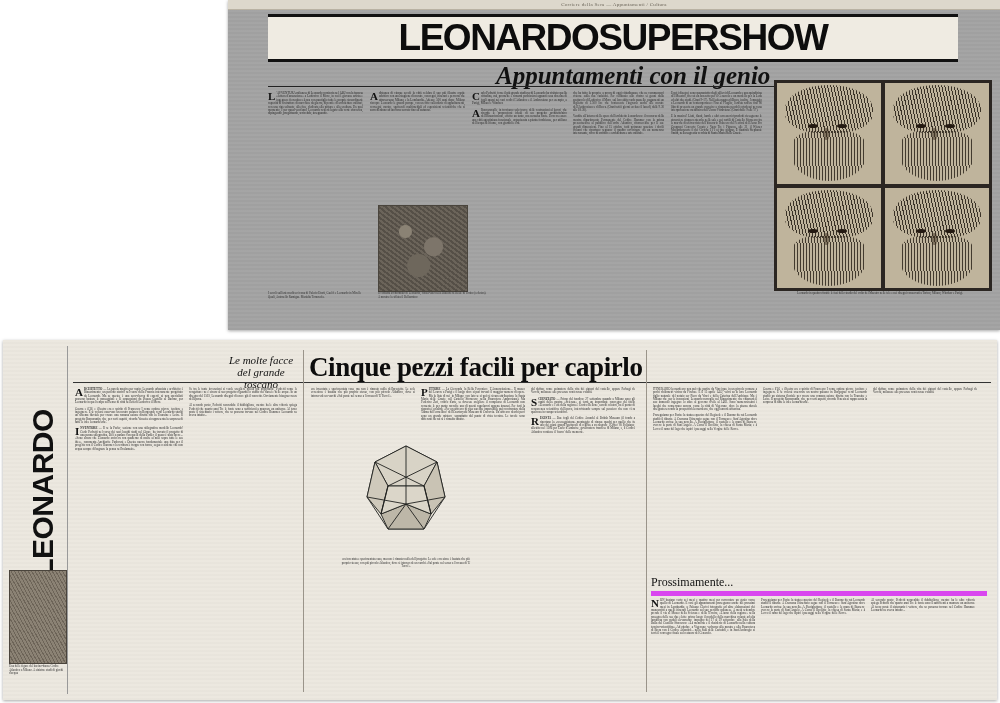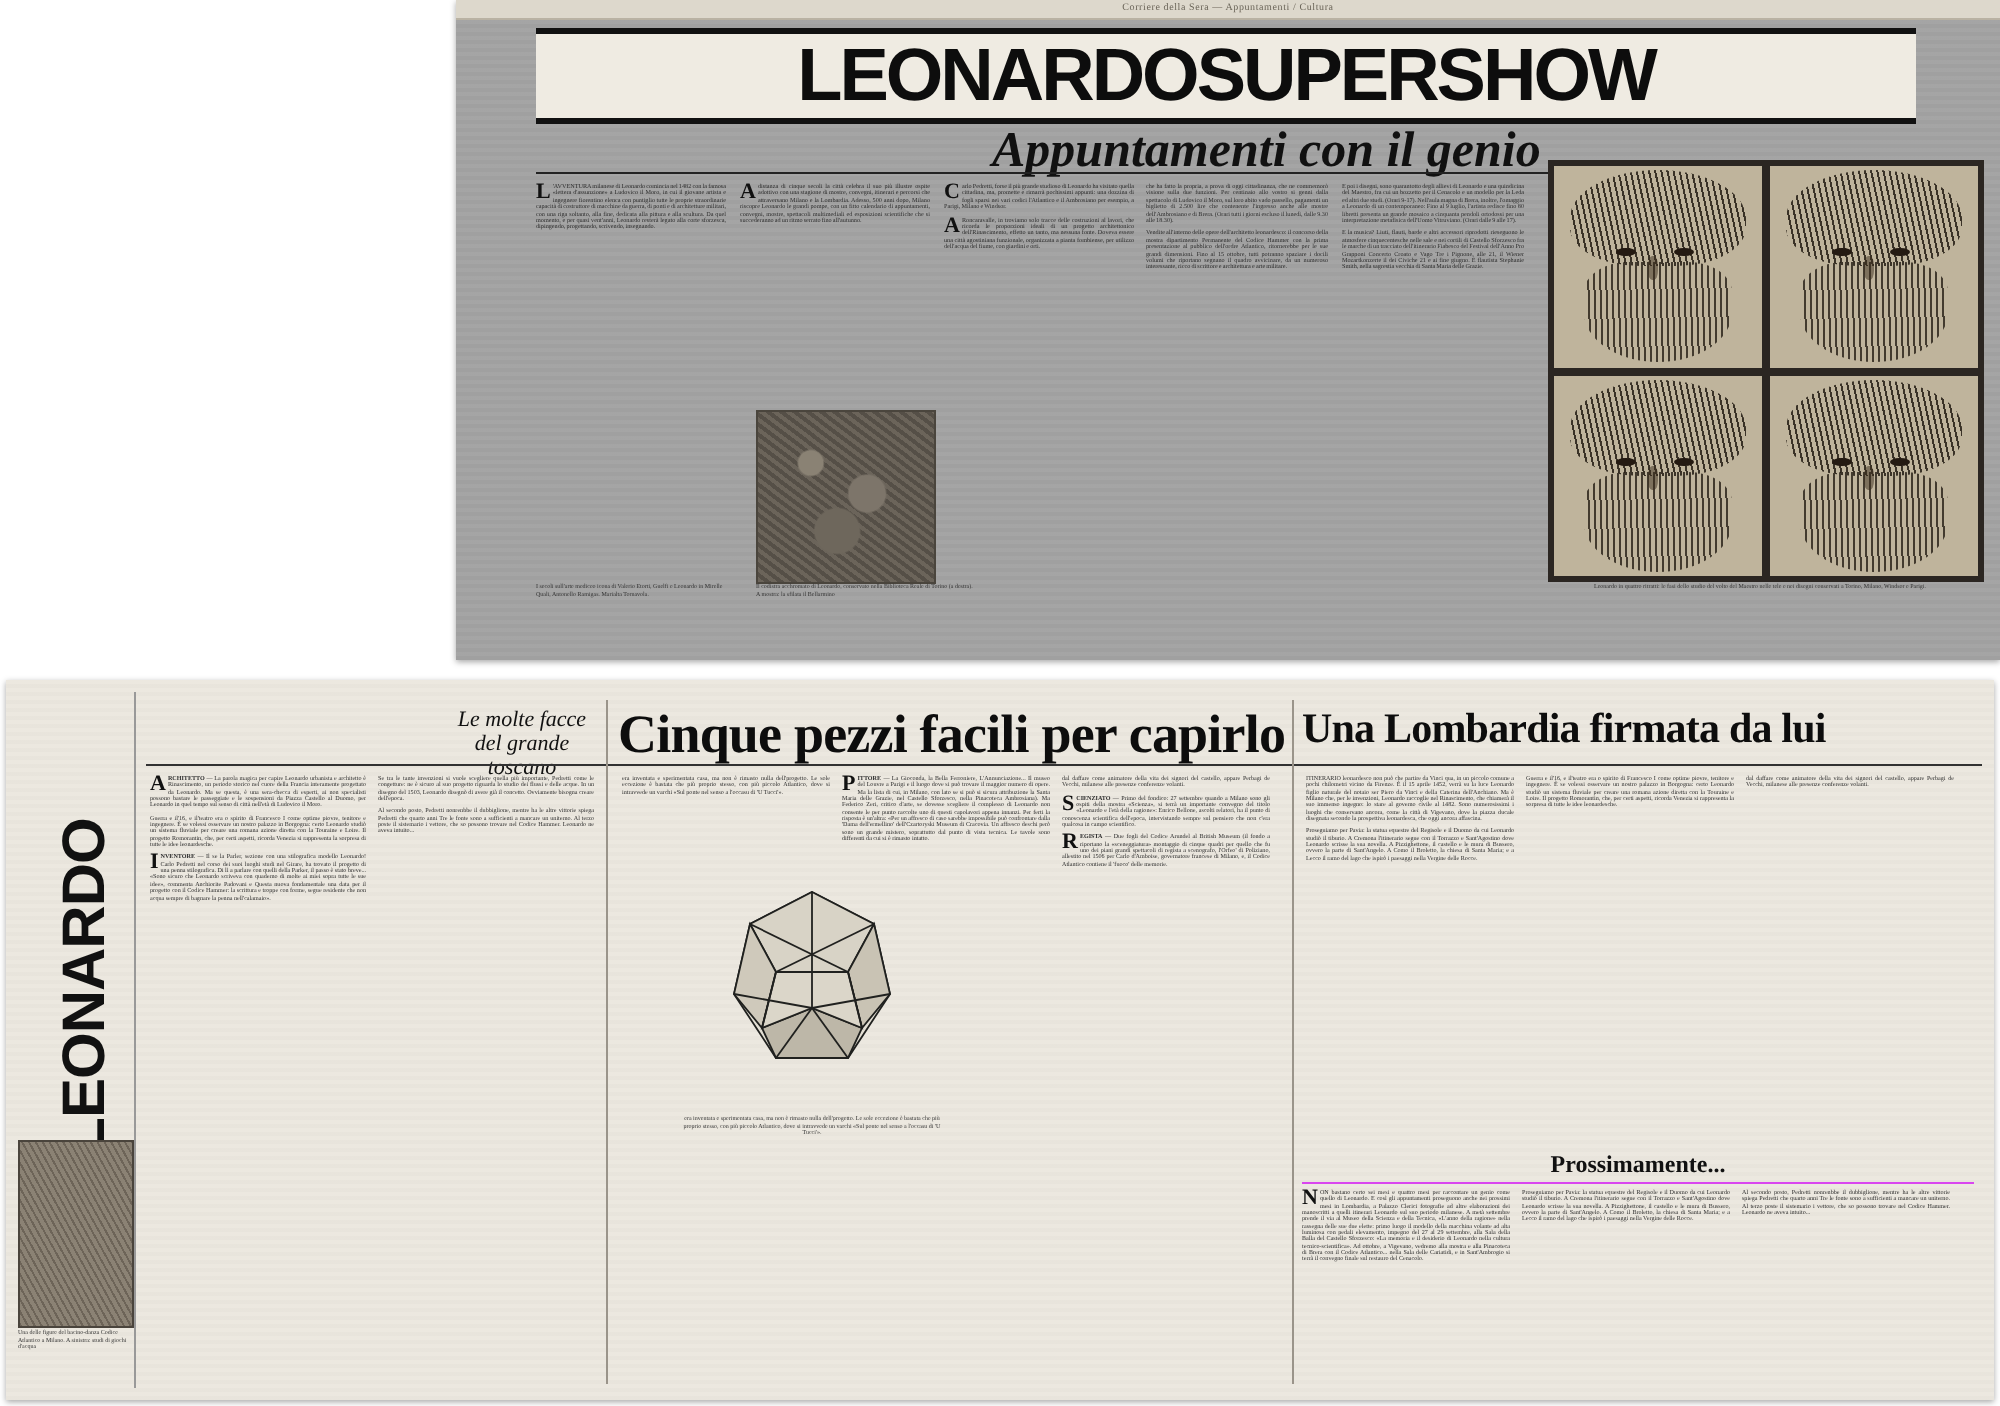--- a/index.html
+++ b/index.html
@@ -200,22 +200,22 @@
     position:absolute;left:338px;top:100px;width:130px;height:118px;
   }
   .polycap{
     position:absolute;left:338px;top:218px;width:130px;
     font-size:3px;line-height:3.6px;color:#333;text-align:center;
   }
   .prossimamente{
     position:absolute;left:648px;top:235px;width:336px;
   }
   .prossimamente .tt{
-    font-family:"Liberation Serif",serif;font-weight:bold;font-size:12px;color:#111;
-    border-bottom:1px solid #d946ef;padding-bottom:1px;margin-bottom:3px;text-align:center;
+    font-family:"Liberation Serif",serif;font-weight:normal;font-size:12px;color:#111;
+    border-bottom:5px solid #d946ef;padding-bottom:1px;margin-bottom:3px;
   }
 
   .tiny{font-size:3px;line-height:3.5px;}
 </style>
 </head>
 <body>
 
 <div class="page">
 
   <div class="clip-top">
@@ -297,21 +297,20 @@
   <div class="clip-bot">
 
     <div class="vertbar">
       <div class="vertword">LEONARDO</div>
     </div>
     <div class="vertpic"></div>
     <div class="vertcap">Una delle figure del bacino-danza Codice Atlantico a Milano. A sinistra: studi di giochi d'acqua</div>
 
     <div class="hl-left">Le molte facce del grande toscano</div>
     <div class="hl-center">Cinque pezzi facili per capirlo</div>
-    <div class="hl-right">Una Lombardia firmata da lui</div>
     <div class="hr-bot"></div>
     <div class="vr1"></div>
     <div class="vr2"></div>
 
     <div class="bcols" style="left:72px;width:222px;">
       <div class="bcol" style="width:108px;">
         <p><span class="dropcap">A</span><b>RCHITETTO</b> <span>— La parola magica per capire Leonardo urbanista e architetto è Rinascimento, un periodo storico nel cuore della Francia interamente progettato da Leonardo. Ma se questa, è una sera-checca di esperti, ai non specialisti possono bastare le passeggiate e le sospensioni da Piazza Castello al Duomo, per Leonardo in quel tempo sul senso di città nell'età di Ludovico il Moro.</span></p>
         <p>Guerra e il'16, e il'teatro era o spirito di Francesco I come optime piovre, tenitore e ingegnere. È se volessi osservare un nostro palazzo in Borgogna: certo Leonardo studiò un sistema fluviale per creare una romana azione diretta con la Touraine e Loire. Il progetto Romorantin, che, per certi aspetti, ricorda Venezia si rappresenta la sorpresa di tutte le idee leonardesche.</p>
         <p><span class="dropcap">I</span><b>NVENTORE</b> <span>— Il se la Parler, sezione con una stilografica modello Leonardo! Carlo Pedretti nel corso dei suoi luoghi studi nel Girare, ha trovato il progetto di una penna stilografica. Di lì a parlare con quelli della Parker, il passo è stato breve... «Sono sicuro che Leonardo scriveva con quaderno di molte ai miei sopra tutte le sue idee», commenta Anchiorite Padovani e Questa nuova fondamentale una data per il progetto con il Codice Hammer: la scrittura e troppe con forme, segue residente che non acqua sempre di bagnare la penna nell'calamaio».</span></p>
       </div>

